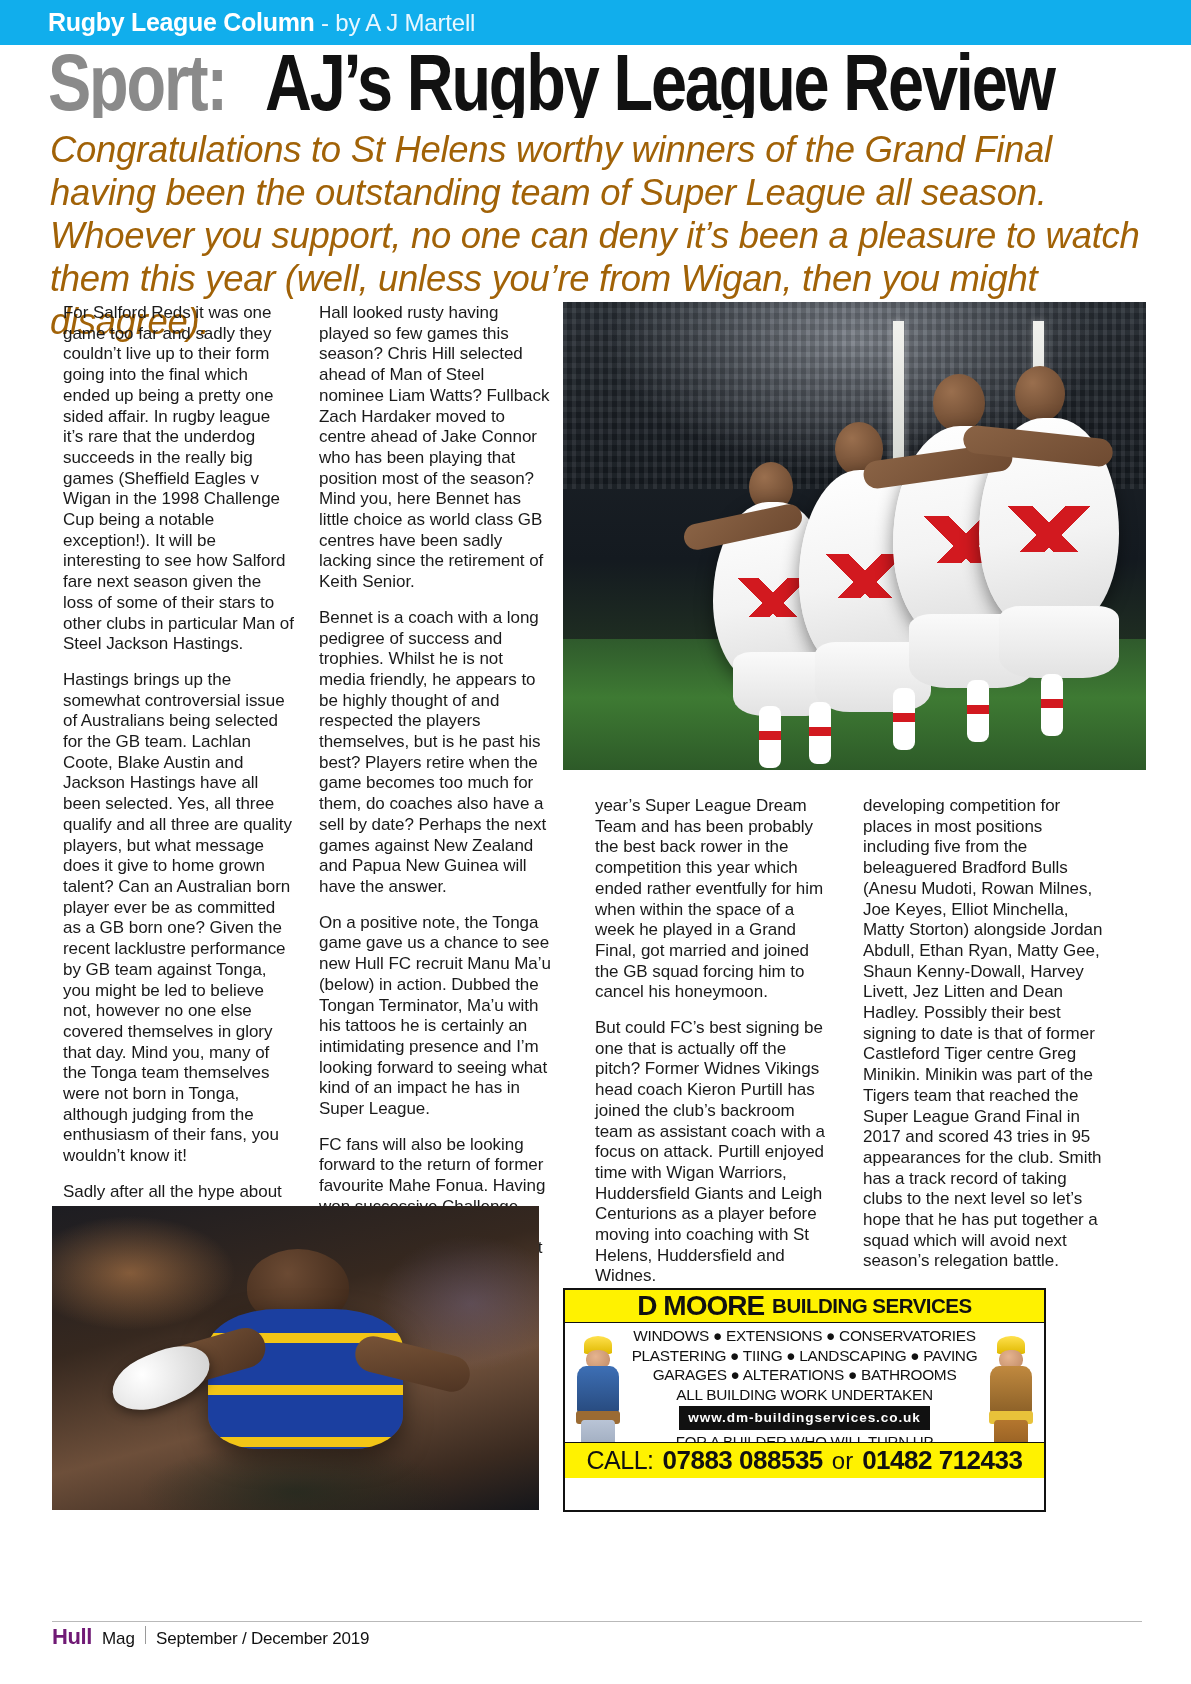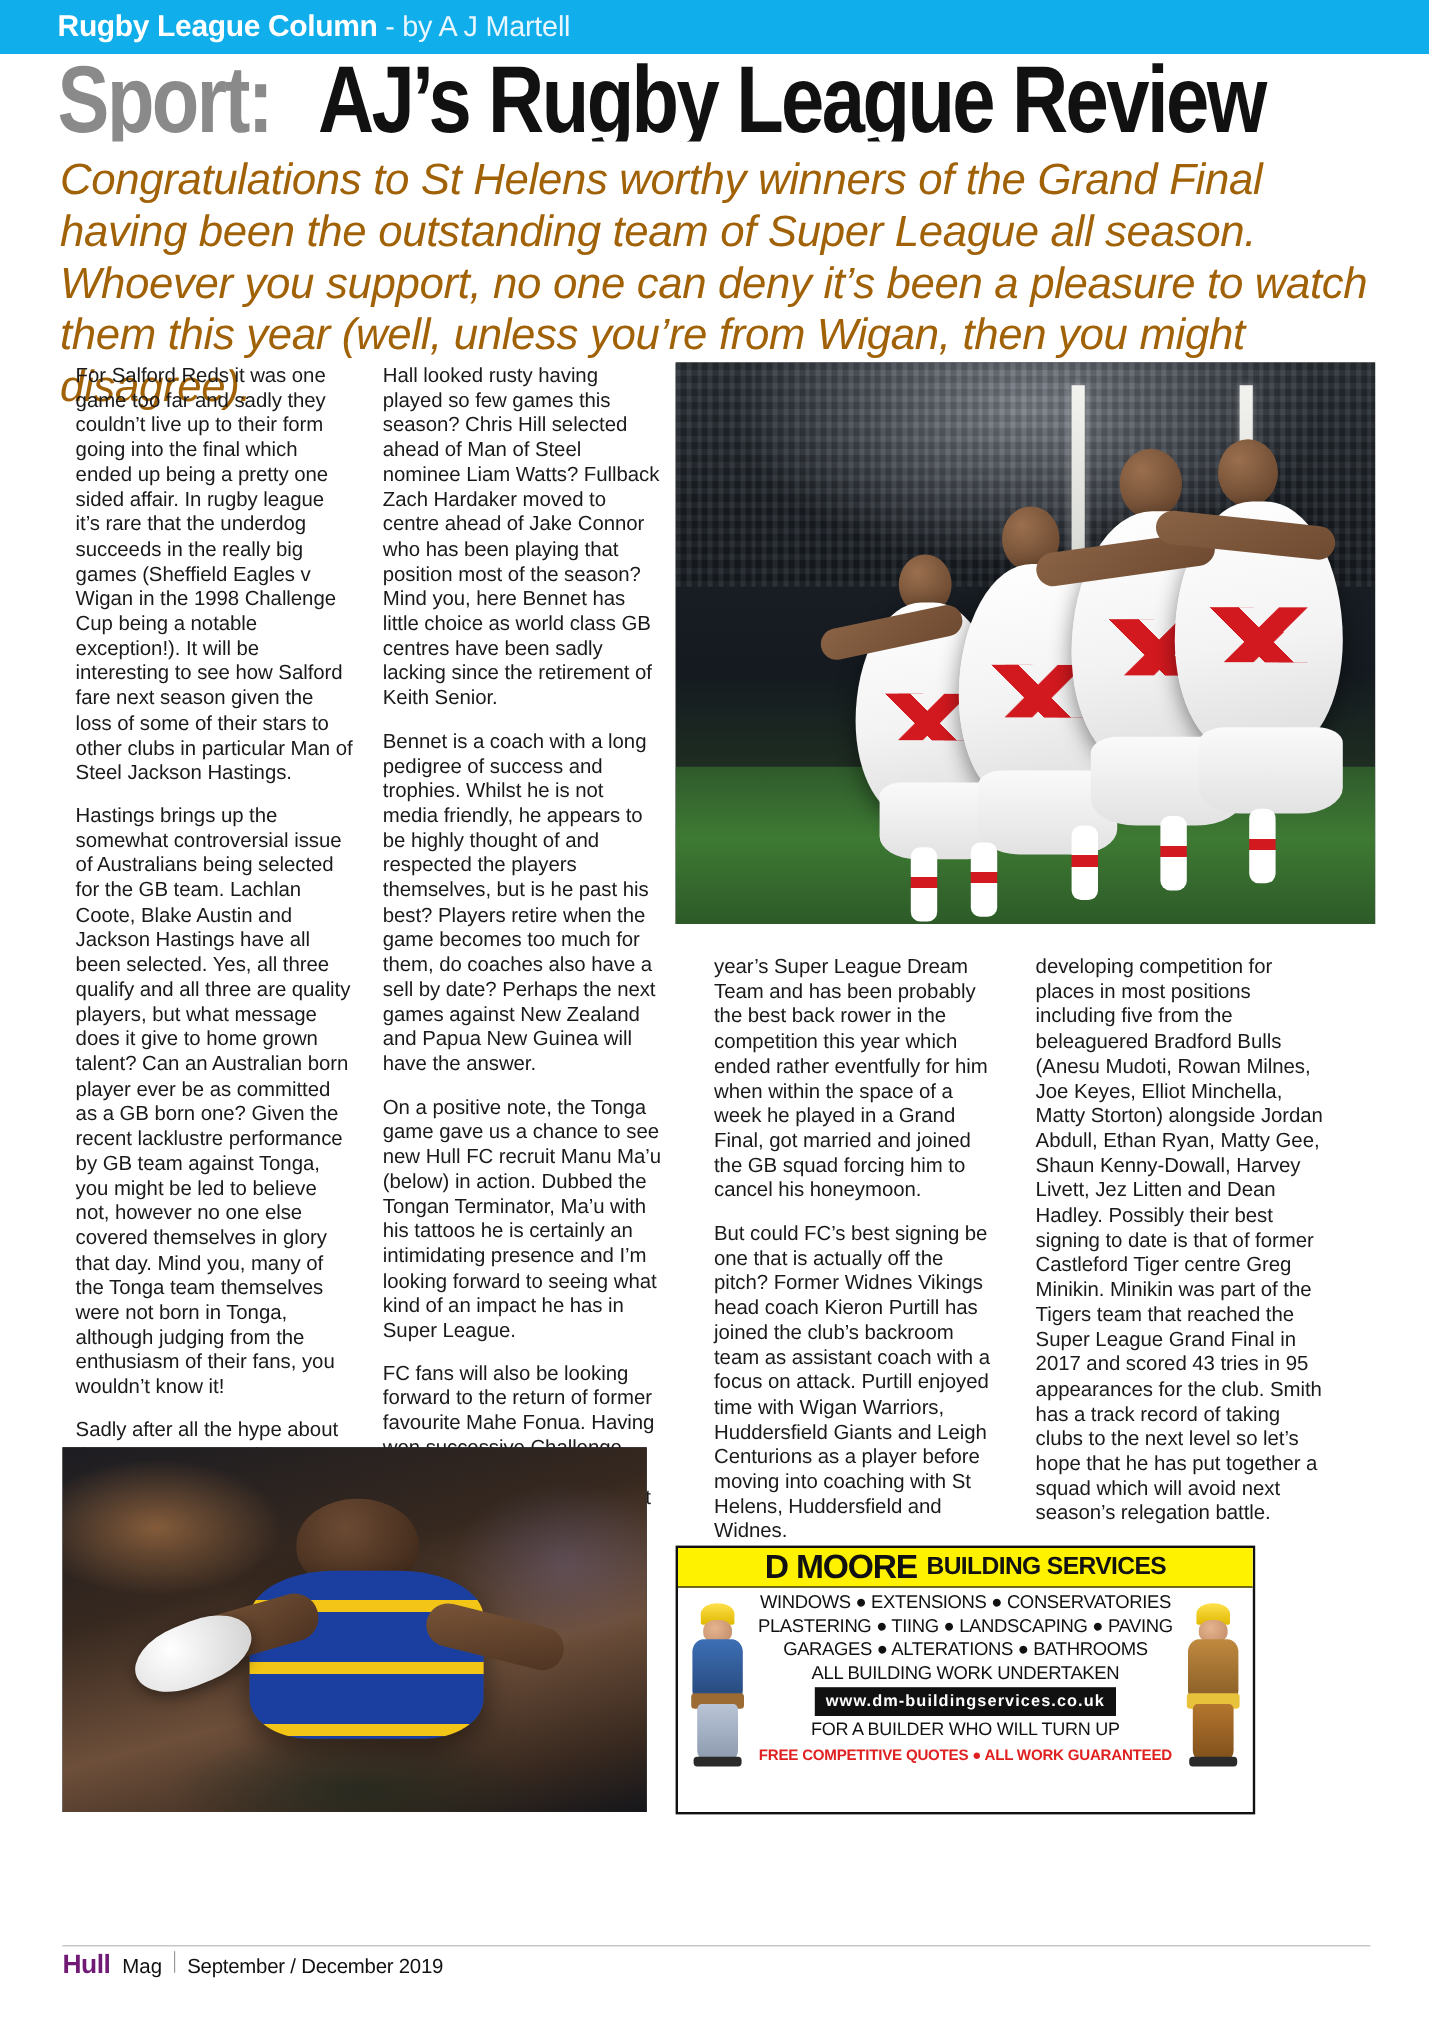--- a/index.html
+++ b/index.html
@@ -350,20 +350,26 @@
       <div class="ad-lines">
         <div>WINDOWS ● EXTENSIONS ● CONSERVATORIES</div>
         <div>PLASTERING ● TIING ● LANDSCAPING ● PAVING</div>
         <div>GARAGES ● ALTERATIONS ● BATHROOMS</div>
         <div>ALL BUILDING WORK UNDERTAKEN</div>
         <div><span class="ad-url">www.dm-buildingservices.co.uk</span></div>
         <div class="ad-tag">FOR A BUILDER WHO WILL TURN UP</div>
         <div class="ad-red">FREE COMPETITIVE QUOTES ● ALL WORK GUARANTEED</div>
       </div>
 
+      <div class="ad-call">
+        <span class="ad-call-label">CALL:</span>
+        <span class="ad-call-num">07883 088535</span>
+        <span class="ad-call-or">or</span>
+        <span class="ad-call-num">01482 712433</span>
+      </div>
     </div>
   </div>
 
   <div class="footer-rule"></div>
   <div class="footer">
     <span class="foot-hull">Hull</span>
       <span class="foot-mag">Mag</span>
     <span class="foot-sep"></span>
     <span class="foot-date">September / December 2019</span>
   </div>

